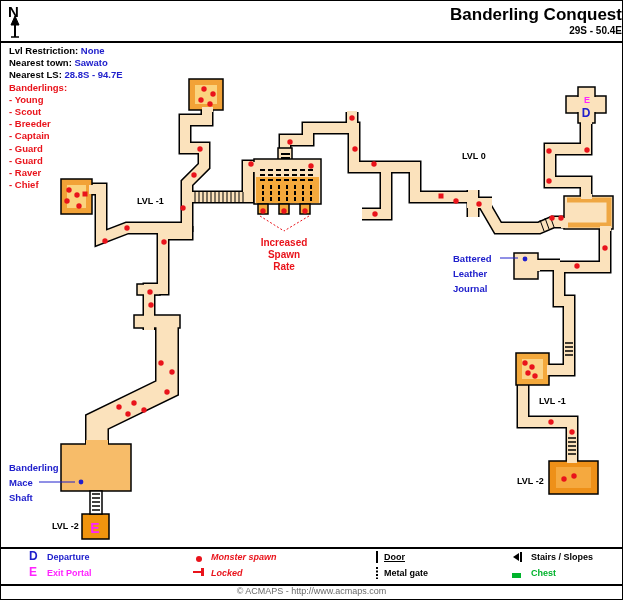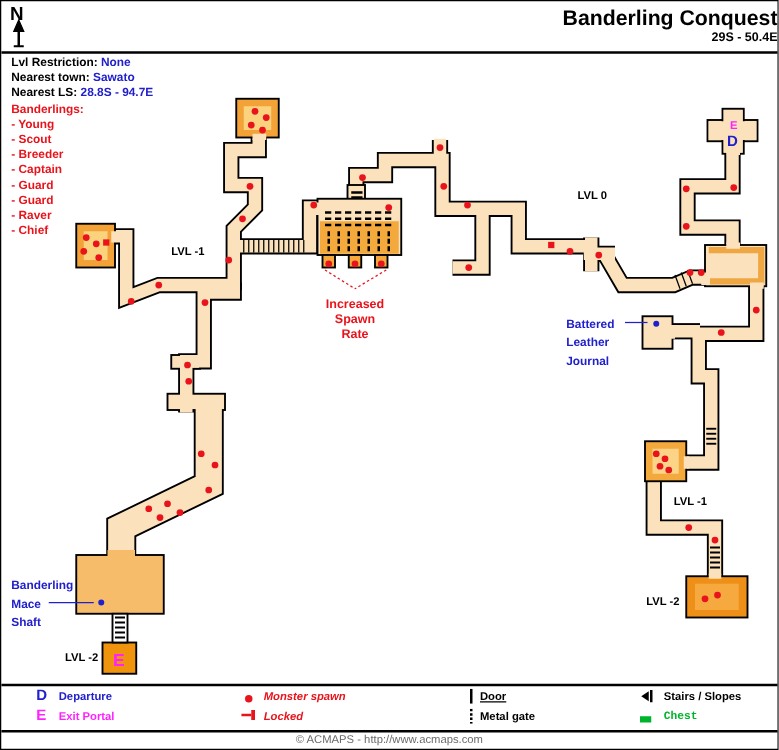--- a/index.html
+++ b/index.html
@@ -371,16 +371,16 @@
         <line x1="3" y1="0" x2="3" y2="12" stroke="#000" stroke-width="2" stroke-dasharray="2,1.5"></line>
       </svg></div>
   <div class="legend-item leg-blk" style="left:383px;top:567px;">Metal gate</div>
 
   <div class="legend-item" style="left:510px;top:551px;"><svg width="14" height="10">
         <path d="M8,1 L2,5 L8,9 Z" fill="#000"></path>
         <line x1="10" y1="0" x2="10" y2="10" stroke="#000" stroke-width="2"></line>
       </svg></div>
   <div class="legend-item leg-blk" style="left:530px;top:551px;">Stairs / Slopes</div>
   <div class="legend-item" style="left:511px;top:569px;"><span style="display:inline-block;width:9px;height:5px;background:#00b32c;"></span></div>
-  <div class="legend-item leg-grn" style="left:530px;top:567px;font-family:Liberation Mono, monospace;">Chest</div>
+  <div class="legend-item leg-grn" style="left:530px;top:567px;">Chest</div>
 
   <div class="abs footer">© ACMAPS - http://www.acmaps.com</div>
 </div>
 
 </body></html>

